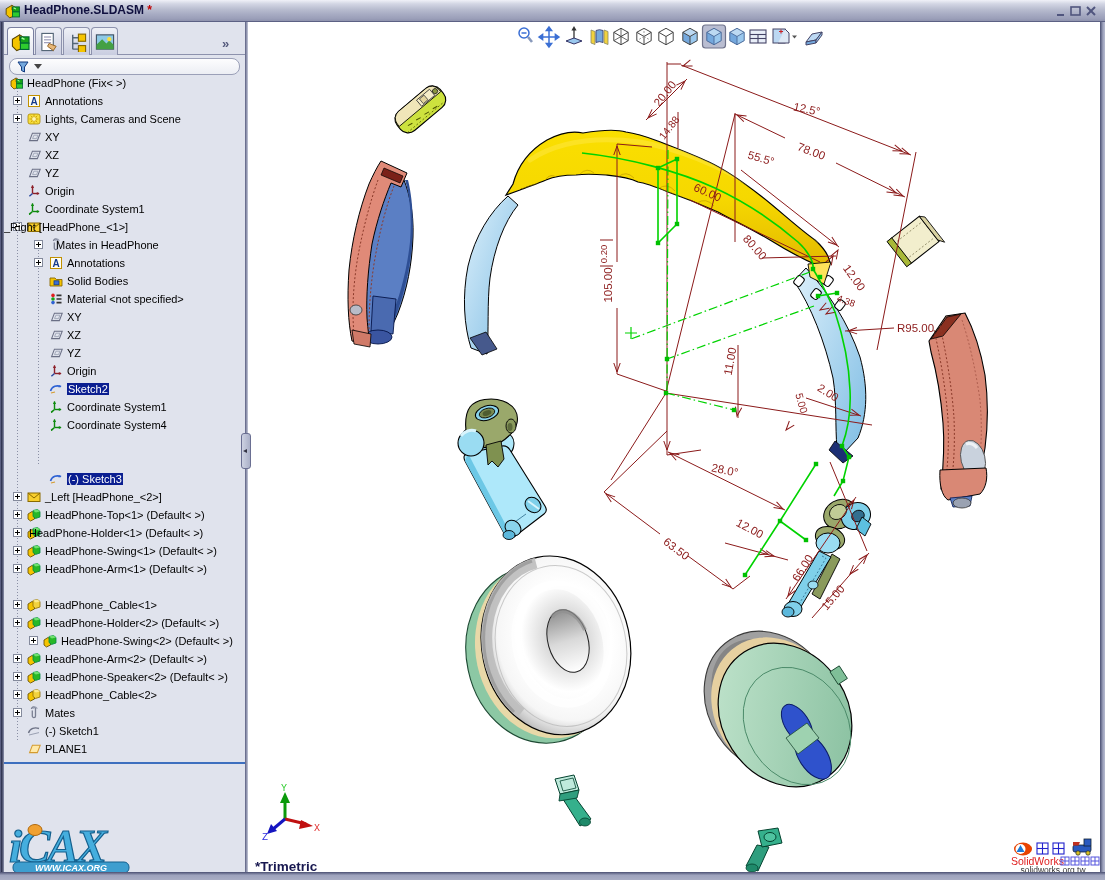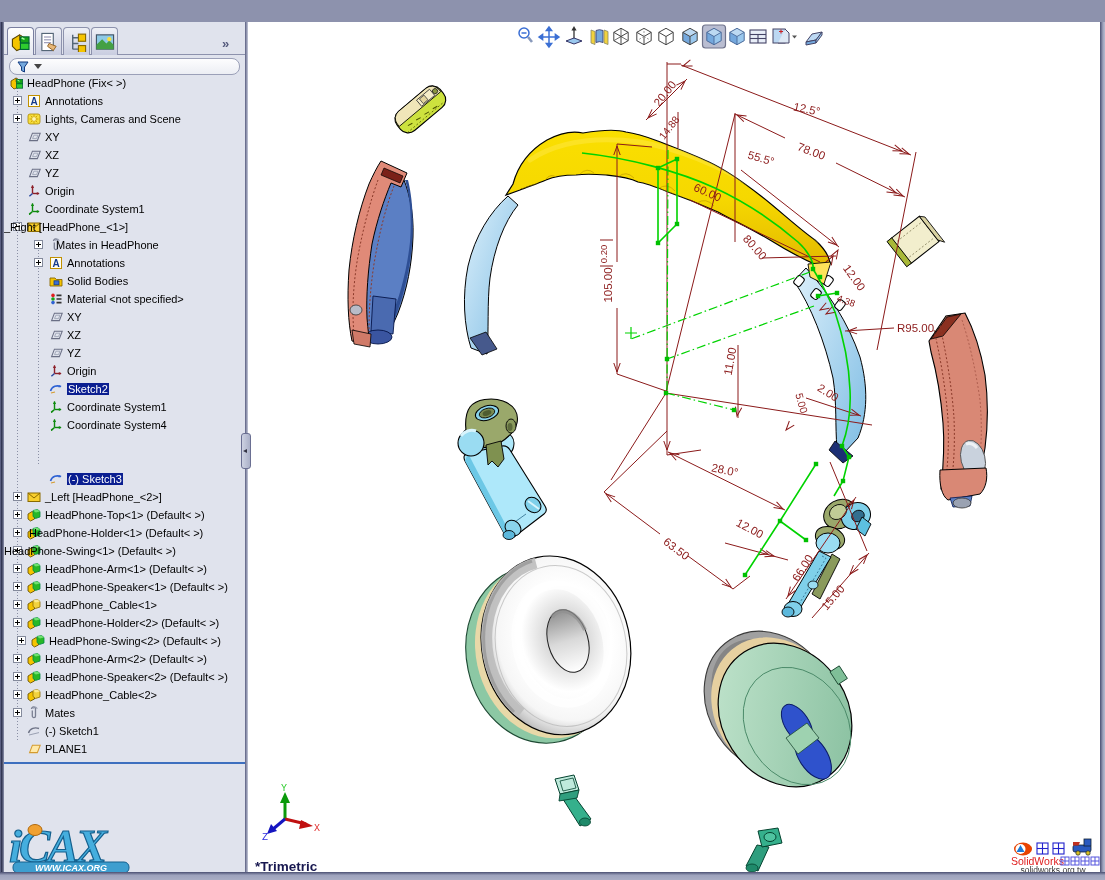--- a/index.html
+++ b/index.html
@@ -600,54 +600,46 @@
             <path d="M6,2.5 L10.5,1.5 L13,3.5 L13,9 L8.5,10.5 L6,8.5 Z" fill="#27b827" stroke="#084" stroke-width=".8"></path>
             <path d="M6,2.5 L10.5,1.5 L13,3.5 L8.8,4.6 Z" fill="#6fe06f"></path>
           </svg><span class="lb" style="margin-left:25px">HeadPhone-Holder&lt;1&gt; (Default&lt; &gt;)</span></div>
 <div class="tr" style="left:0;top:468px;width:241px"><div class="eb" style="left:9px">
             <i></i>
             <b></b>
           </div><svg style="position:absolute;left:23px;top:2px" width="14" height="14" viewBox="0 0 14 14">
             <path d="M1,6 L5,3.5 L7.5,5 L7.5,11 L3.5,13 L1,11 Z" fill="#f5c400" stroke="#5a4500" stroke-width=".8"></path>
             <path d="M6,2.5 L10.5,1.5 L13,3.5 L13,9 L8.5,10.5 L6,8.5 Z" fill="#27b827" stroke="#084" stroke-width=".8"></path>
             <path d="M6,2.5 L10.5,1.5 L13,3.5 L8.8,4.6 Z" fill="#6fe06f"></path>
-          </svg><span class="lb" style="">HeadPhone-Swing&lt;1&gt; (Default&lt; &gt;)</span></div>
+          </svg><span class="lb" style="margin-left:41px">HeadPhone-Swing&lt;1&gt; (Default&lt; &gt;)</span></div>
 <div class="tr" style="left:0;top:486px;width:241px"><div class="eb" style="left:9px">
             <i></i>
             <b></b>
           </div><svg style="position:absolute;left:23px;top:2px" width="14" height="14" viewBox="0 0 14 14">
             <path d="M1,6 L5,3.5 L7.5,5 L7.5,11 L3.5,13 L1,11 Z" fill="#f5c400" stroke="#5a4500" stroke-width=".8"></path>
             <path d="M6,2.5 L10.5,1.5 L13,3.5 L13,9 L8.5,10.5 L6,8.5 Z" fill="#27b827" stroke="#084" stroke-width=".8"></path>
             <path d="M6,2.5 L10.5,1.5 L13,3.5 L8.8,4.6 Z" fill="#6fe06f"></path>
           </svg><span class="lb" style="margin-left:41px">HeadPhone-Arm&lt;1&gt; (Default&lt; &gt;)</span></div>
-<div class="tr" style="left:0;top:504px;width:241px"><div class="eb" style="left:9px">
-            <i></i>
-            <b></b>
-          </div><svg style="position:absolute;left:23px;top:2px" width="14" height="14" viewBox="0 0 14 14">
-            <path d="M1,6 L5,3.5 L7.5,5 L7.5,11 L3.5,13 L1,11 Z" fill="#f5c400" stroke="#5a4500" stroke-width=".8"></path>
-            <path d="M6,2.5 L10.5,1.5 L13,3.5 L13,9 L8.5,10.5 L6,8.5 Z" fill="#27b827" stroke="#084" stroke-width=".8"></path>
-            <path d="M6,2.5 L10.5,1.5 L13,3.5 L8.8,4.6 Z" fill="#6fe06f"></path>
-          </svg><span class="lb" style="margin-left:41px">HeadPhone-Speaker&lt;1&gt; (Default&lt; &gt;)</span></div>
 <div class="tr" style="left:0;top:522px;width:241px"><div class="eb" style="left:9px">
             <i></i>
             <b></b>
           </div><svg style="position:absolute;left:23px;top:2px" width="14" height="14" viewBox="0 0 14 14">
             <path d="M1,6 L5,3.5 L7.5,5 L7.5,11 L3.5,13 L1,11 Z" fill="#f5c400" stroke="#5a4500" stroke-width=".8"></path>
             <path d="M6,2.5 L10.5,1.5 L13,3.5 L13,9 L8.5,10.5 L6,8.5 Z" fill="#f2d23e" stroke="#8a6a00" stroke-width=".8"></path>
             <path d="M6,2.5 L10.5,1.5 L13,3.5 L8.8,4.6 Z" fill="#fae98a"></path>
           </svg><span class="lb" style="margin-left:41px">HeadPhone_Cable&lt;1&gt;</span></div>
 <div class="tr" style="left:0;top:540px;width:241px"><div class="eb" style="left:9px">
             <i></i>
             <b></b>
           </div><svg style="position:absolute;left:23px;top:2px" width="14" height="14" viewBox="0 0 14 14">
             <path d="M1,6 L5,3.5 L7.5,5 L7.5,11 L3.5,13 L1,11 Z" fill="#f5c400" stroke="#5a4500" stroke-width=".8"></path>
             <path d="M6,2.5 L10.5,1.5 L13,3.5 L13,9 L8.5,10.5 L6,8.5 Z" fill="#27b827" stroke="#084" stroke-width=".8"></path>
             <path d="M6,2.5 L10.5,1.5 L13,3.5 L8.8,4.6 Z" fill="#6fe06f"></path>
           </svg><span class="lb" style="margin-left:41px">HeadPhone-Holder&lt;2&gt; (Default&lt; &gt;)</span></div>
-<div class="tr" style="left:4px;top:558px;width:217px"><div class="eb" style="left:9px">
+<div class="tr" style="left:16px;top:558px;width:217px"><div class="eb" style="left:9px">
             <i></i>
             <b></b>
           </div><svg style="position:absolute;left:23px;top:2px" width="14" height="14" viewBox="0 0 14 14">
             <path d="M1,6 L5,3.5 L7.5,5 L7.5,11 L3.5,13 L1,11 Z" fill="#f5c400" stroke="#5a4500" stroke-width=".8"></path>
             <path d="M6,2.5 L10.5,1.5 L13,3.5 L13,9 L8.5,10.5 L6,8.5 Z" fill="#27b827" stroke="#084" stroke-width=".8"></path>
             <path d="M6,2.5 L10.5,1.5 L13,3.5 L8.8,4.6 Z" fill="#6fe06f"></path>
           </svg><span class="lb" style="margin-left:41px">HeadPhone-Swing&lt;2&gt; (Default&lt; &gt;)</span></div>
 <div class="tr" style="left:0;top:576px;width:241px"><div class="eb" style="left:9px">
             <i></i>
             <b></b>
@@ -693,15 +685,33 @@
 <text x="0" y="40" font-size="47" font-style="italic" font-weight="bold" fill="#45aede" stroke="#15608e" stroke-width="1.2" font-family="Liberation Serif" letter-spacing="-3">iCAX</text>
 <ellipse cx="26" cy="8" rx="7" ry="5.5" fill="#f0a030" stroke="#b06a10"></ellipse>
 <rect x="4" y="40" width="116" height="11" rx="5" fill="#3e9ecf" stroke="#15608e"></rect>
 <text x="62" y="49" font-size="9" font-style="italic" font-weight="bold" fill="#fff" text-anchor="middle" font-family="Liberation Sans">WWW.ICAX.ORG</text>
 </svg></div>
 </div>
 <div id="pdivider"></div>
 <div style="position:absolute;left:241px;top:433px;width:10px;height:36px;background:linear-gradient(90deg,#cdd2e2,#aab0c8);border:1px solid #6a6f92;border-radius:3px">
       <div style="position:absolute;left:1px;top:12px;font-size:8px;color:#334">◂</div>
     </div>
+<div id="title">
+<svg style="position:absolute;left:5px;top:3px" width="16" height="16" viewBox="0 0 14 14">
+        <path d="M1,5 L6,2 L9,4 L9,11 L4,13 L1,10 Z" fill="#f5c400" stroke="#5a4500" stroke-width=".8"></path>
+        <path d="M6,2 L9,4 L9,7 L6,6 Z" fill="#ffe35a" stroke="#5a4500" stroke-width=".6"></path>
+        <rect x="6.6" y="3.4" width="6" height="4.4" fill="#17a317" stroke="#063" stroke-width=".8"></rect>
+        <rect x="6.6" y="7.8" width="6" height="4.4" fill="#2ecc2e" stroke="#063" stroke-width=".8"></rect>
+        <path d="M7.5,4.2 l2,1" stroke="#aaffaa" stroke-width="1"></path>
+      </svg>
+<span class="txt">HeadPhone.SLDASM <span class="star">*</span></span>
+<svg style="position:absolute;left:1050px;top:4px" width="50" height="14" viewBox="0 0 50 14">
+<g stroke="#50557e" stroke-width="2" fill="none">
+<line x1="7" y1="11" x2="14" y2="11"></line>
+<rect x="21" y="3" width="9" height="8" stroke-width="1.6"></rect>
+<line x1="37" y1="3" x2="45" y2="11"></line>
+          <line x1="45" y1="3" x2="37" y2="11"></line>
+</g>
+      </svg>
+</div>
 <div id="lborder"></div>
     <div id="rborder"></div>
     <div id="bborder"></div>
 </div>
 </body></html>

